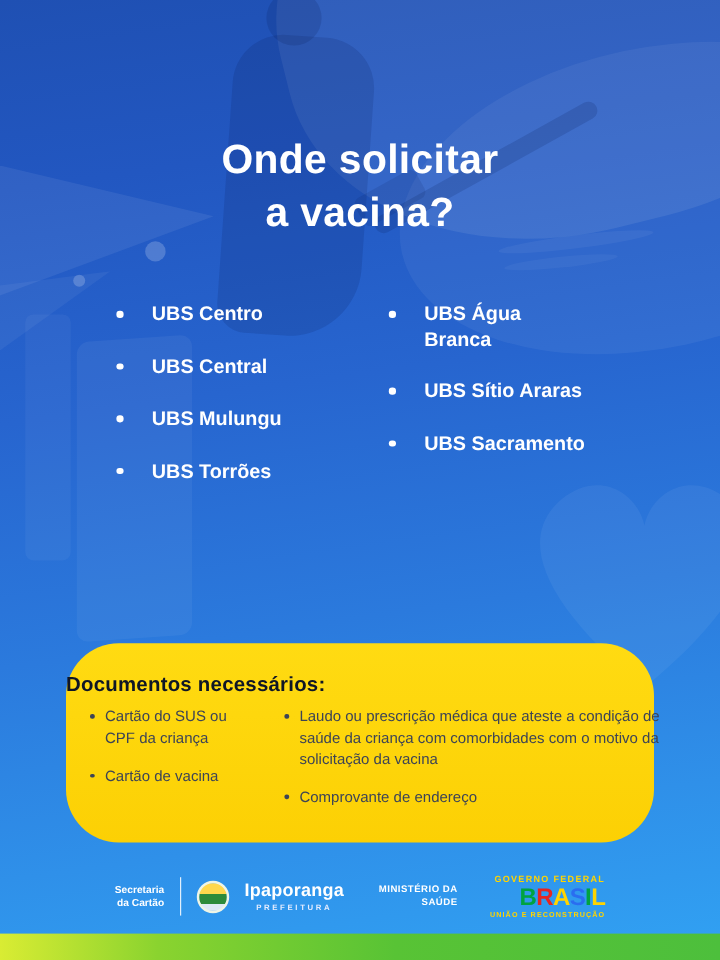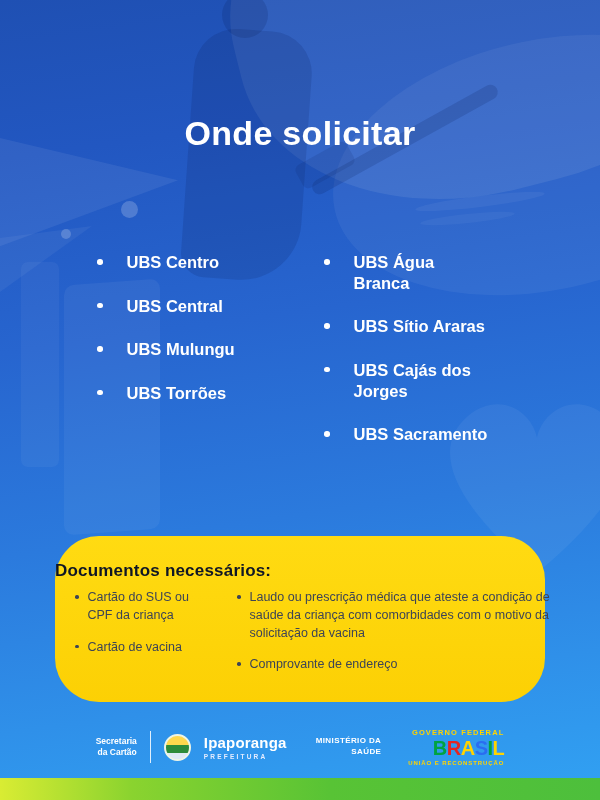--- a/index.html
+++ b/index.html
@@ -66,21 +66,21 @@
   .doc-item .dot { flex:0 0 auto; width:3.5px; height:3.5px; margin-top:6px;
     background:#3d4456; border-radius:50%; }
   
   .footer { position:absolute; left:0; top:716px; width:100%; height:62px;
     display:flex; justify-content:center; align-items:center; gap:13px; color:#ffffff; }
   .sec-block { text-align:right; font-size:8.5px; font-weight:bold; line-height:1.25; }
   .v-divider { width:1px; height:32px; background:rgba(255,255,255,0.85); }
   .crest { width:27px; height:27px; border-radius:50%;
     border:2px solid #eef5e6;
     background:linear-gradient(180deg,#ffd84d 0 38%,#2e8b3a 38% 74%,#dfe9f5 74%); }
-  .pref-block { }
+  .pref-block { text-align:center; }
   .pref-name { font-size:15px; font-weight:bold; letter-spacing:0.2px; }
   .pref-sub { font-size:6.5px; font-weight:bold; letter-spacing:2.2px; color:#e4ecff; margin-top:2px; }
   .min-block { margin-left:16px; text-align:right;
     font-size:8px; font-weight:bold; line-height:1.35; letter-spacing:0.4px; }
   .gov-block { margin-left:14px; text-align:right; }
   .gov-top { font-size:7.5px; font-weight:bold; letter-spacing:1.1px; color:#ffd400; }
   .brasil { font-size:20px; font-weight:bold; letter-spacing:-0.5px; line-height:1; margin-top:1px; }
   .brasil span { display:inline-block; }
   .c-green { color:#00a341; } .c-red { color:#e52521; }
   .c-yellow { color:#ffd400; } .c-blue { color:#2a6df0; }
@@ -107,20 +107,21 @@
   <div class="decor d-panel"></div>
   <div class="decor d-bar"></div>
   <div class="decor d-ripple1"></div>
   <div class="decor d-ripple2"></div>
   <svg class="decor d-heart" width="230" height="200" viewBox="0 0 230 200">
     <path d="M115 195 C 30 125 8 70 46 38 C 78 12 110 34 115 60 C 120 34 152 12 184 38 C 222 70 200 125 115 195 Z" fill="rgba(255,255,255,0.055)"></path>
   </svg>
 
   <h1 class="title">
     <span>Onde solicitar</span>
+    <span>a vacina?</span>
   </h1>
 
   <div class="ubs-col left">
     <div class="ubs-item">
       <span class="dot"></span>
       <span>UBS Centro</span>
     </div>
     <div class="ubs-item">
       <span class="dot"></span>
       <span>UBS Central</span>
@@ -136,24 +137,20 @@
   </div>
 
   <div class="ubs-col right">
     <div class="ubs-item">
       <span class="dot"></span>
       <span>UBS Água Branca</span>
     </div>
     <div class="ubs-item">
       <span class="dot"></span>
       <span>UBS Sítio Araras</span>
-    </div>
-    <div class="ubs-item">
-      <span class="dot"></span>
-      <span>UBS Cajás dos Jorges</span>
     </div>
     <div class="ubs-item">
       <span class="dot"></span>
       <span>UBS Sacramento</span>
     </div>
   </div>
 
   <div class="doc-card">
     <h2 class="doc-heading">Documentos necessários:</h2>
     <div class="doc-cols">

